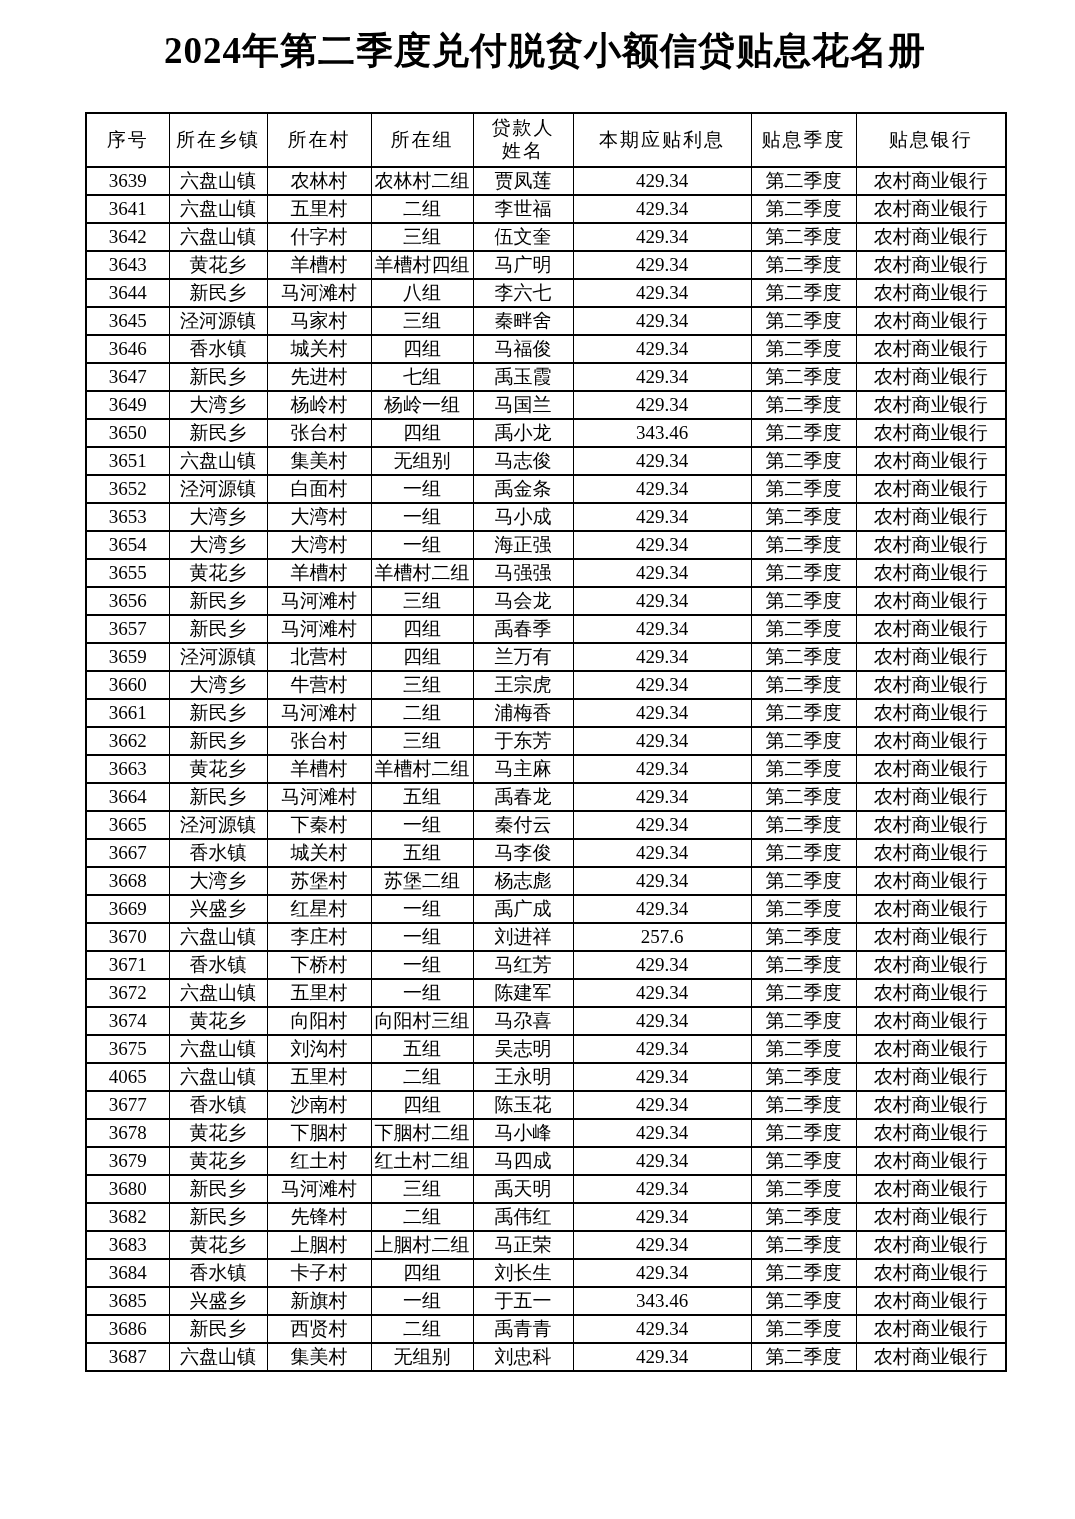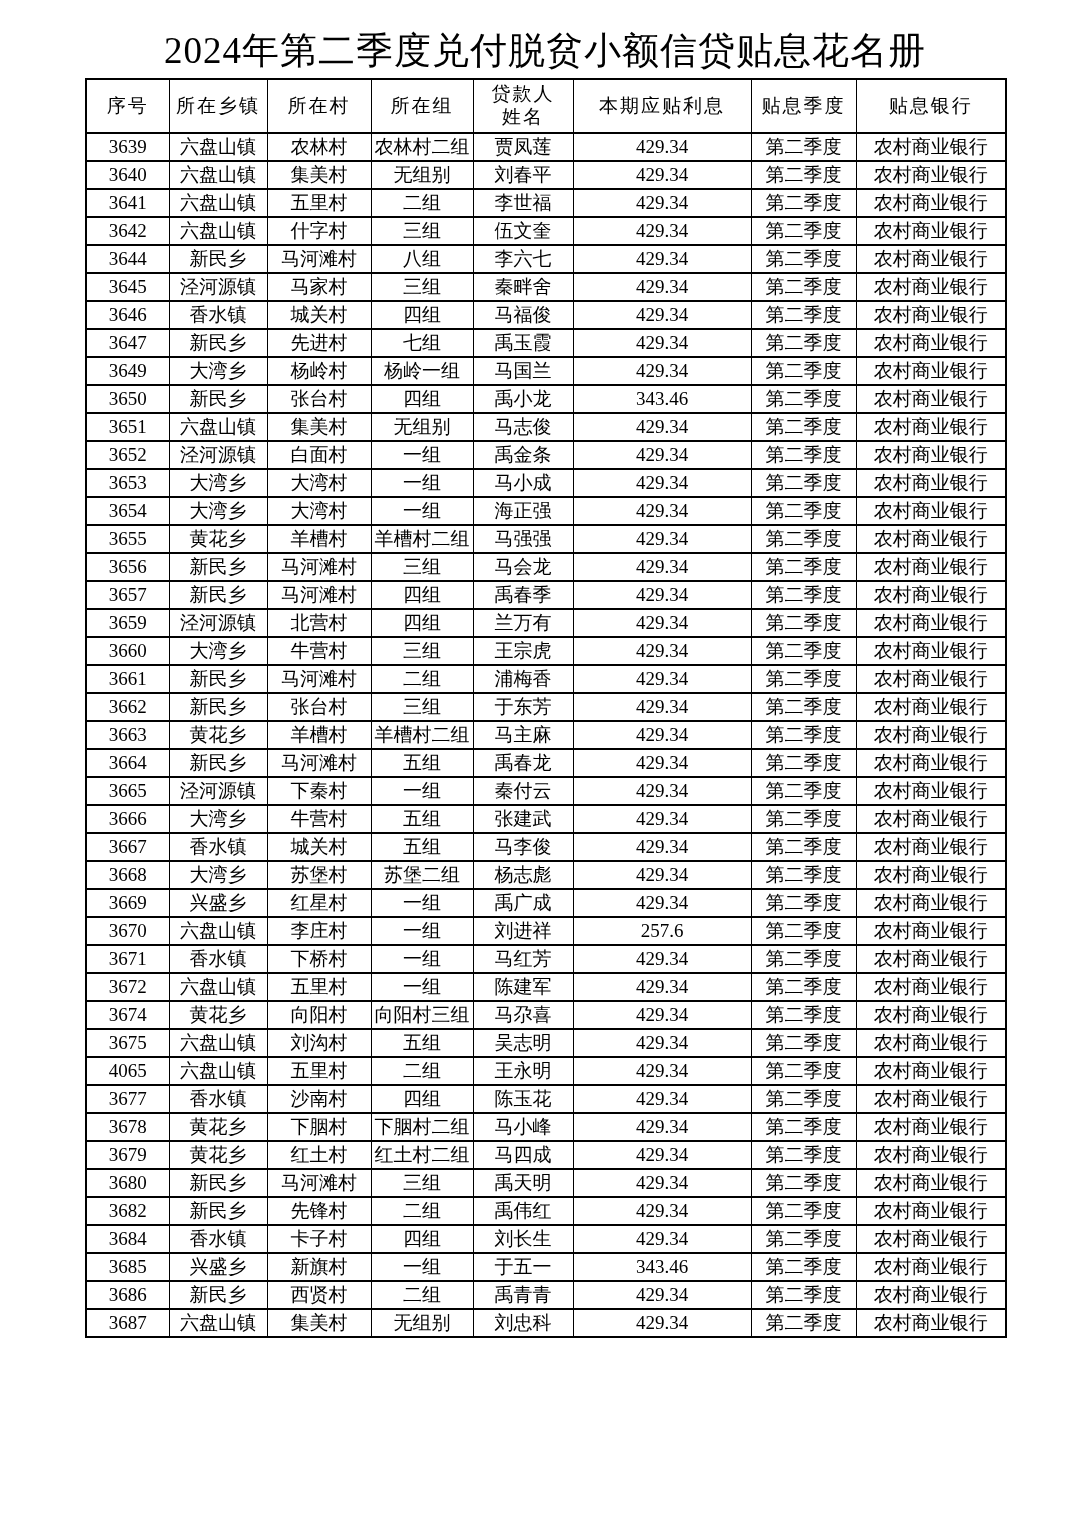--- a/index.html
+++ b/index.html
@@ -15,23 +15,23 @@
     position: relative;
   }
   .page {
     width: 920px;
     margin: 0 0 0 85px;
     padding-top: 26px;
   }
   .doc-title {
     text-align: center;
     font-size: 37px;
-    font-weight: 400;
+    font-weight: 700;
     letter-spacing: 1px;
-    margin: 0 0 2px 0;
+    margin: 0 0 36px 0;
     white-space: nowrap;
   }
   table.roster {
     table-layout: fixed;
     width: 920px;
     border-collapse: collapse;
     border: 2px solid #000000;
   }
   col.c-serial   { width: 83px;  }
   col.c-township { width: 98px;  }
@@ -102,45 +102,45 @@
           <td>3639</td>
           <td>六盘山镇</td>
           <td>农林村</td>
           <td>农林村二组</td>
           <td>贾凤莲</td>
           <td>429.34</td>
           <td>第二季度</td>
           <td>农村商业银行</td>
         </tr>
         <tr>
-          <td>3640</td>
-          <td>六盘山镇</td>
-          <td>集美村</td>
-          <td>无组别</td>
-          <td>刘春平</td>
-          <td>429.34</td>
-          <td>第二季度</td>
-          <td>农村商业银行</td>
-        </tr>
-        <tr>
           <td>3641</td>
           <td>六盘山镇</td>
           <td>五里村</td>
           <td>二组</td>
           <td>李世福</td>
           <td>429.34</td>
           <td>第二季度</td>
           <td>农村商业银行</td>
         </tr>
         <tr>
           <td>3642</td>
           <td>六盘山镇</td>
           <td>什字村</td>
           <td>三组</td>
           <td>伍文奎</td>
+          <td>429.34</td>
+          <td>第二季度</td>
+          <td>农村商业银行</td>
+        </tr>
+        <tr>
+          <td>3643</td>
+          <td>黄花乡</td>
+          <td>羊槽村</td>
+          <td>羊槽村四组</td>
+          <td>马广明</td>
           <td>429.34</td>
           <td>第二季度</td>
           <td>农村商业银行</td>
         </tr>
         <tr>
           <td>3644</td>
           <td>新民乡</td>
           <td>马河滩村</td>
           <td>八组</td>
           <td>李六七</td>
@@ -332,30 +332,20 @@
           <td>3665</td>
           <td>泾河源镇</td>
           <td>下秦村</td>
           <td>一组</td>
           <td>秦付云</td>
           <td>429.34</td>
           <td>第二季度</td>
           <td>农村商业银行</td>
         </tr>
         <tr>
-          <td>3666</td>
-          <td>大湾乡</td>
-          <td>牛营村</td>
-          <td>五组</td>
-          <td>张建武</td>
-          <td>429.34</td>
-          <td>第二季度</td>
-          <td>农村商业银行</td>
-        </tr>
-        <tr>
           <td>3667</td>
           <td>香水镇</td>
           <td>城关村</td>
           <td>五组</td>
           <td>马李俊</td>
           <td>429.34</td>
           <td>第二季度</td>
           <td>农村商业银行</td>
         </tr>
         <tr>
@@ -482,20 +472,30 @@
           <td>3682</td>
           <td>新民乡</td>
           <td>先锋村</td>
           <td>二组</td>
           <td>禹伟红</td>
           <td>429.34</td>
           <td>第二季度</td>
           <td>农村商业银行</td>
         </tr>
         <tr>
+          <td>3683</td>
+          <td>黄花乡</td>
+          <td>上胭村</td>
+          <td>上胭村二组</td>
+          <td>马正荣</td>
+          <td>429.34</td>
+          <td>第二季度</td>
+          <td>农村商业银行</td>
+        </tr>
+        <tr>
           <td>3684</td>
           <td>香水镇</td>
           <td>卡子村</td>
           <td>四组</td>
           <td>刘长生</td>
           <td>429.34</td>
           <td>第二季度</td>
           <td>农村商业银行</td>
         </tr>
         <tr>

